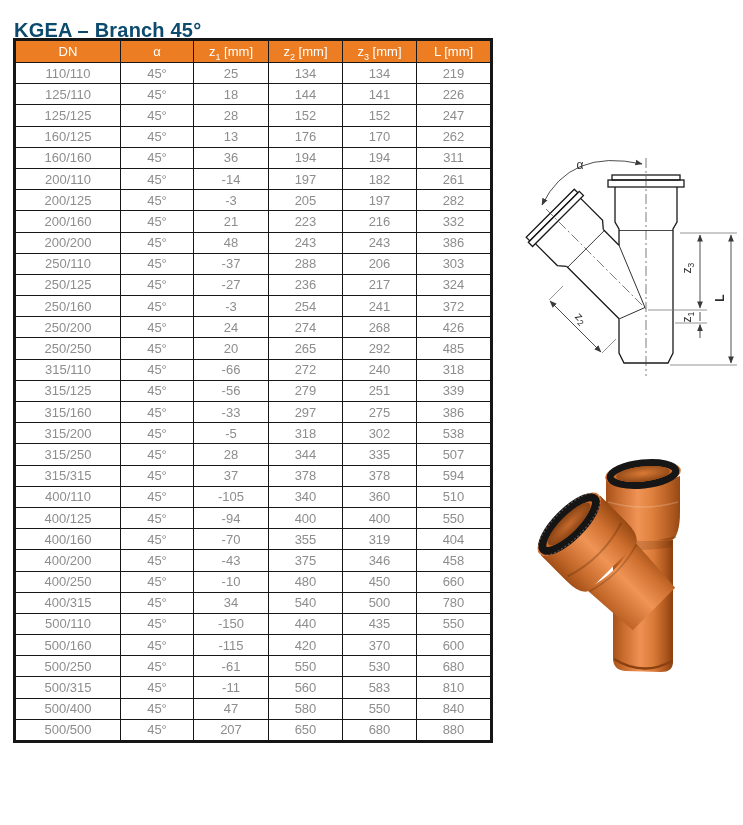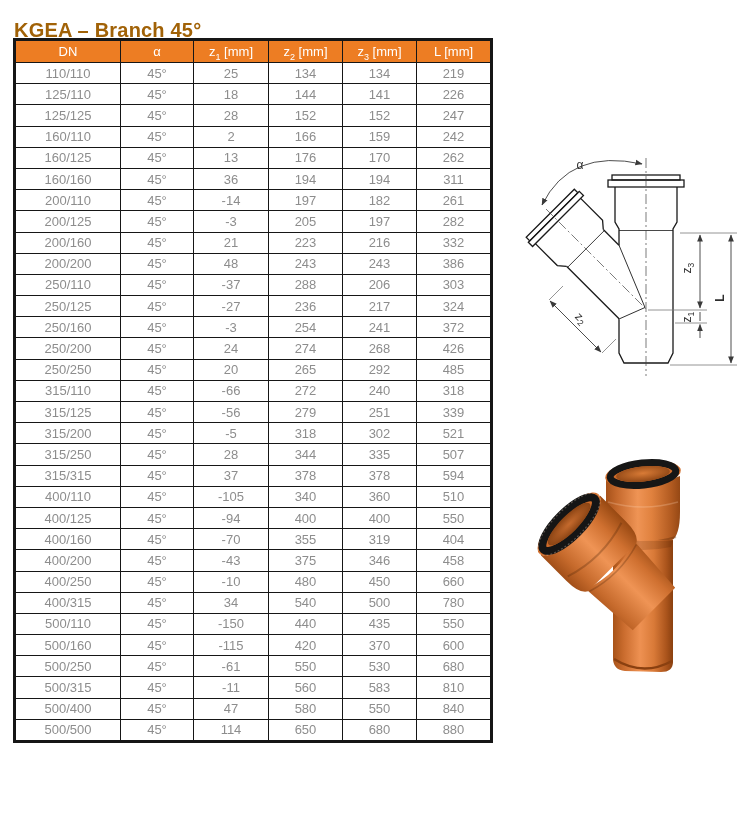--- a/index.html
+++ b/index.html
@@ -2,21 +2,21 @@
 <html><head>
 <meta charset="utf-8">
 <style>
   html,body{margin:0;padding:0;}
   body{
     width:743px;height:825px;position:relative;background:#ffffff;
     font-family:"Liberation Sans","DejaVu Sans",sans-serif;overflow:hidden;
   }
   .title{
     position:absolute;left:14px;top:6px;font-size:20px;font-weight:bold;
-    color:#a16207;letter-spacing:.2px;white-space:nowrap;
+    color:#0c4a6e;letter-spacing:.2px;white-space:nowrap;
   }
   table.spec{
     position:absolute;left:13px;top:38px;border-collapse:collapse;
     table-layout:fixed;border:3px solid #161616;
   }
   table.spec th{
     background:#ED7D23;color:#ffffff;font-weight:400;font-size:13px;
     height:21px;padding:0;border:1px solid #161616;text-align:center;
     line-height:1;vertical-align:middle;
   }
@@ -75,28 +75,20 @@
       </tr>
       <tr>
         <td>125/125</td>
         <td>45°</td>
         <td>28</td>
         <td>152</td>
         <td>152</td>
         <td>247</td>
       </tr>
       <tr>
-        <td>160/110</td>
-        <td>45°</td>
-        <td>2</td>
-        <td>166</td>
-        <td>159</td>
-        <td>242</td>
-      </tr>
-      <tr>
         <td>160/125</td>
         <td>45°</td>
         <td>13</td>
         <td>176</td>
         <td>170</td>
         <td>262</td>
       </tr>
       <tr>
         <td>160/160</td>
         <td>45°</td>
@@ -187,26 +179,34 @@
       </tr>
       <tr>
         <td>315/125</td>
         <td>45°</td>
         <td>-56</td>
         <td>279</td>
         <td>251</td>
         <td>339</td>
       </tr>
       <tr>
+        <td>315/160</td>
+        <td>45°</td>
+        <td>-33</td>
+        <td>297</td>
+        <td>275</td>
+        <td>386</td>
+      </tr>
+      <tr>
         <td>315/200</td>
         <td>45°</td>
         <td>-5</td>
         <td>318</td>
         <td>302</td>
-        <td>521</td>
+        <td>538</td>
       </tr>
       <tr>
         <td>315/250</td>
         <td>45°</td>
         <td>28</td>
         <td>344</td>
         <td>335</td>
         <td>507</td>
       </tr>
       <tr>
@@ -301,21 +301,21 @@
         <td>500/400</td>
         <td>45°</td>
         <td>47</td>
         <td>580</td>
         <td>550</td>
         <td>840</td>
       </tr>
       <tr>
         <td>500/500</td>
         <td>45°</td>
-        <td>114</td>
+        <td>207</td>
         <td>650</td>
         <td>680</td>
         <td>880</td>
       </tr>
     </tbody>
 </table>
 
 <div class="figure diagram">
   <svg viewBox="0 0 223 260" xmlns="http://www.w3.org/2000/svg">
     <defs>

